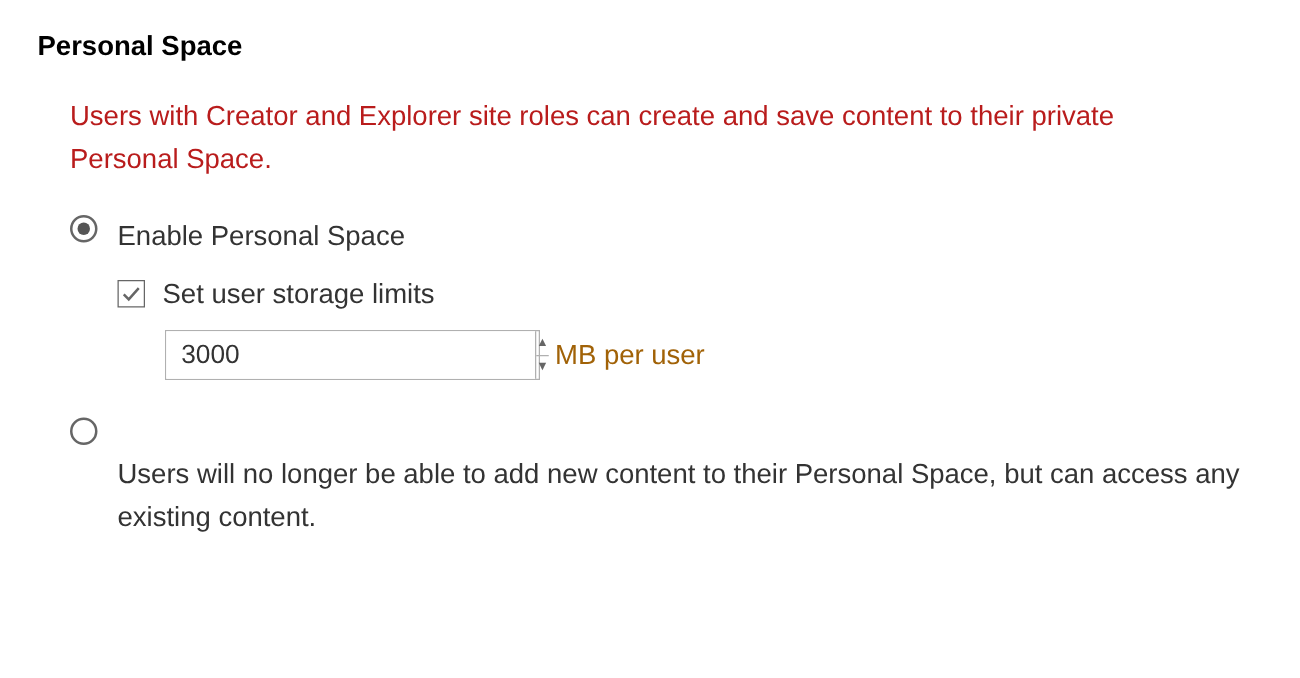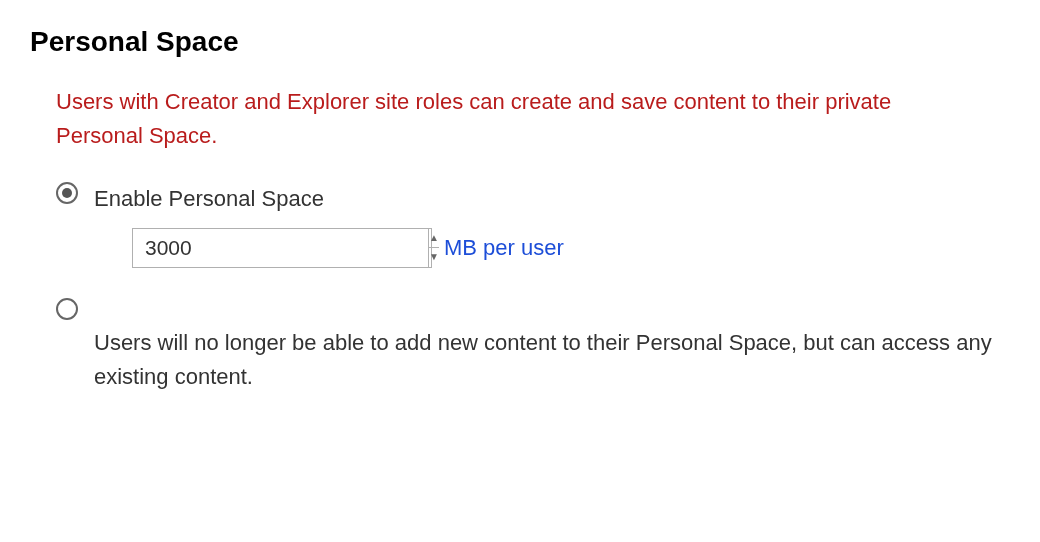--- a/index.html
+++ b/index.html
@@ -10,21 +10,21 @@
     body {
       font-family: -apple-system, BlinkMacSystemFont, "Segoe UI", Helvetica, Arial, sans-serif;
       font-size: 22px;
       color: #333333;
       background: #ffffff;
       padding: 20px 30px;
       width: 1040px;
       line-height: 1.55;
     }
     .section-title {
-      font-size: 28px;
+      font-size: 22px;
       font-weight: 700;
       color: #000000;
       margin-bottom: 22px;
     }
     .section-description {
       margin-left: 26px;
       margin-bottom: 28px;
       color: #b91c1c;
       max-width: 920px;
     }
@@ -121,39 +121,47 @@
       cursor: pointer;
       color: #666666;
       font-size: 10px;
       line-height: 1;
     }
     .spinner-btn:first-child {
       border-bottom: 1px solid #b0b0b0;
     }
     .unit-label {
       margin-left: 12px;
-      color: #1d4ed8;
+      color: #a16207;
     }
   </style>
 </head>
 <body>
 
 <h2 class="section-title">Personal Space</h2>
 
 <p class="section-description">Users with Creator and Explorer site roles can create and save content to their private Personal Space.</p>
 
 <div class="option-block">
   <div class="option-header">
     <div class="radio-outer">
       <div class="radio-inner"></div>
     </div>
     <span class="option-label">Enable Personal Space</span>
   </div>
 
   <div class="sub-option">
+    <div class="checkbox-row">
+      <div class="checkbox">
+        <svg viewBox="0 0 16 16">
+            <path d="M2 8.5 L6 12.5 L14 3.5" stroke="#666666" stroke-width="2" fill="none"></path>
+          </svg>
+      </div>
+      <span>Set user storage limits</span>
+    </div>
     <div class="input-row">
       <div class="number-input-wrapper">
         <input type="text" class="number-input" value="3000" style="">
         <div class="spinner">
           <div class="spinner-btn">
             <span>▲</span>
           </div>
           <div class="spinner-btn">
             <span>▼</span>
           </div>

